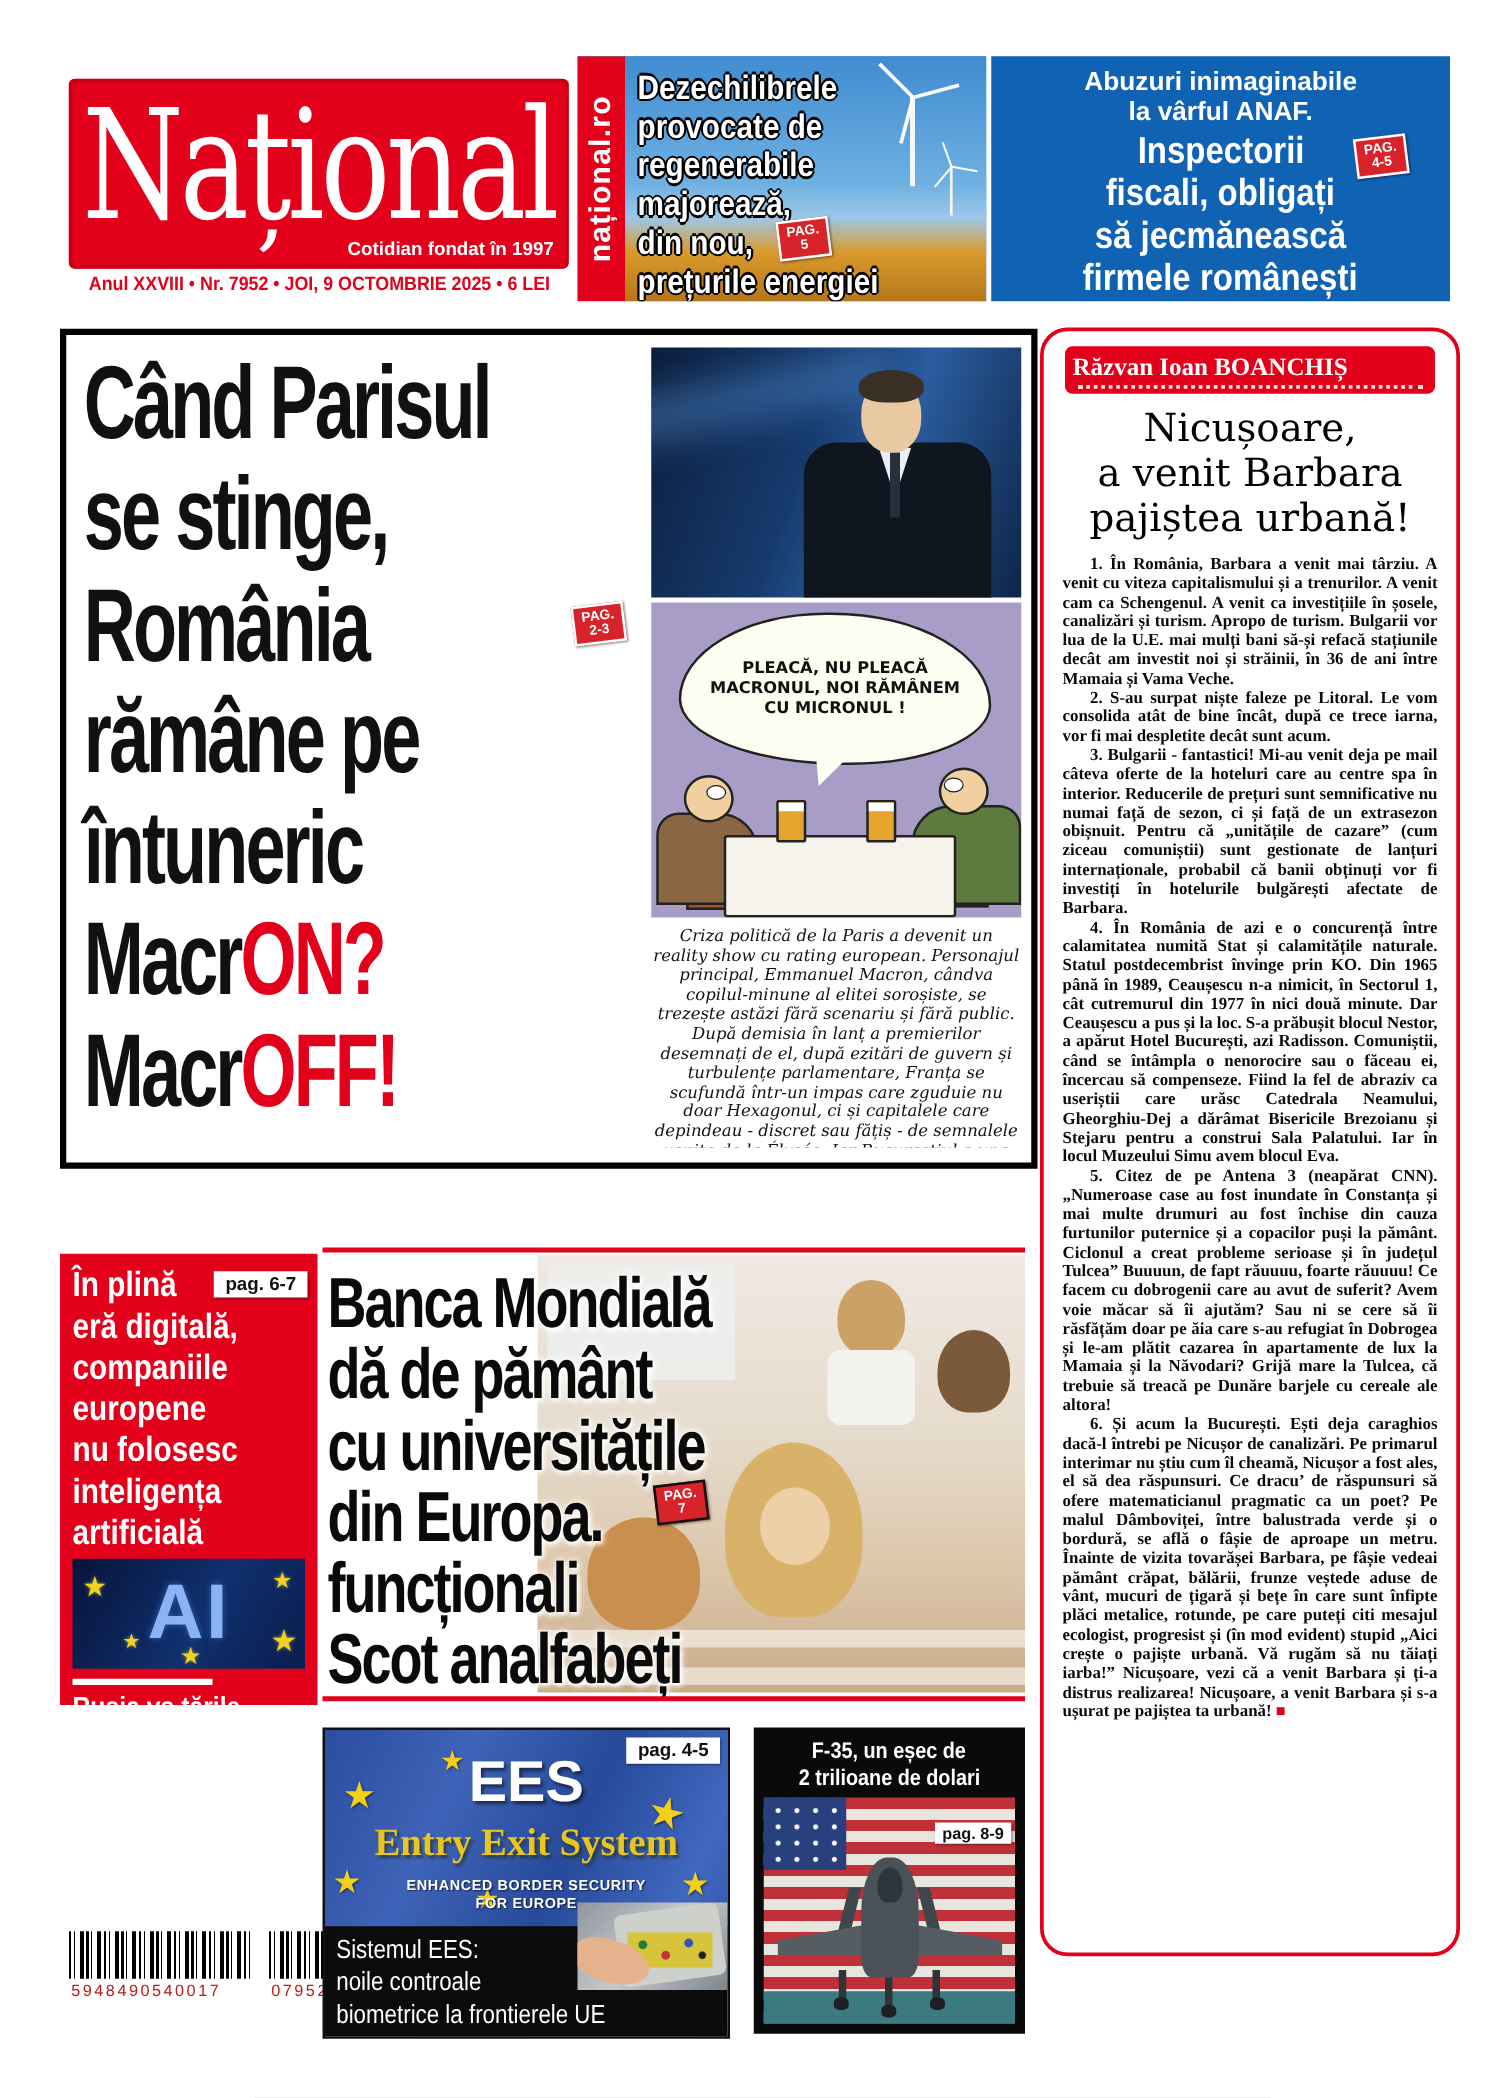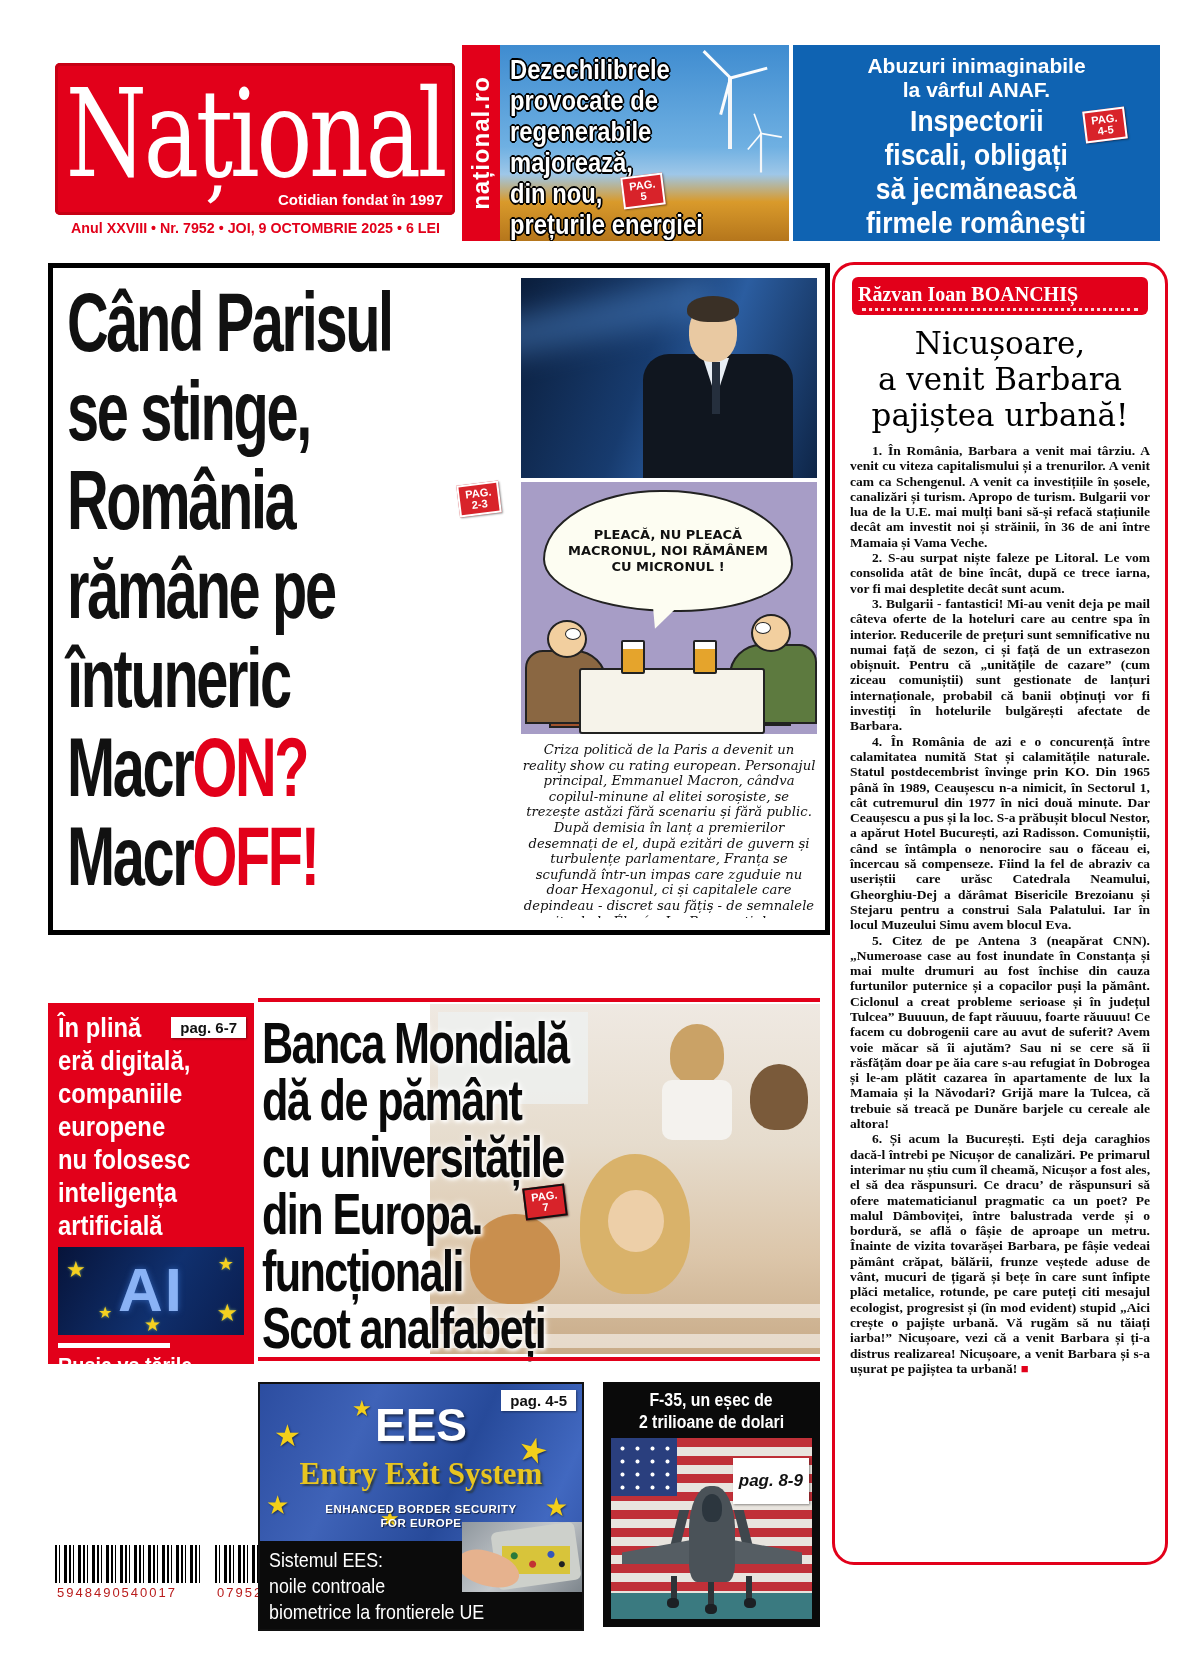--- a/index.html
+++ b/index.html
@@ -351,21 +351,21 @@
     </div>
   </div>
 
   <div class="abs f35-box">
     <div class="f35-head">
       <div><span class="condc">F-35, un eșec de</span></div>
       <div><span class="condc">2 trilioane de dolari</span></div>
     </div>
     <div class="f35-photo">
       <div class="f35-canton"></div>
-      <span class="pag-white f35-badge" style="font-size:17px;padding:13px 6px;font-style:italic;">pag. 8-9</span>
+      <span class="pag-white f35-badge" style="font-size:13px;padding:1px 6px;">pag. 8-9</span>
       <div class="f35-floor"></div>
       <div class="jet-tail" style="left:64px;transform:skewX(-14deg);"></div>
       <div class="jet-tail" style="right:64px;transform:skewX(14deg);"></div>
       <div class="jet-wing"></div>
       <div class="jet-body"></div>
       <div class="jet-canopy"></div>
       <div class="jet-gear" style="left:60px;"></div>
       <div class="jet-gear" style="left:97px;top:144px;"></div>
       <div class="jet-gear" style="right:60px;"></div>
       <div class="jet-wheel" style="left:56px;"></div>

